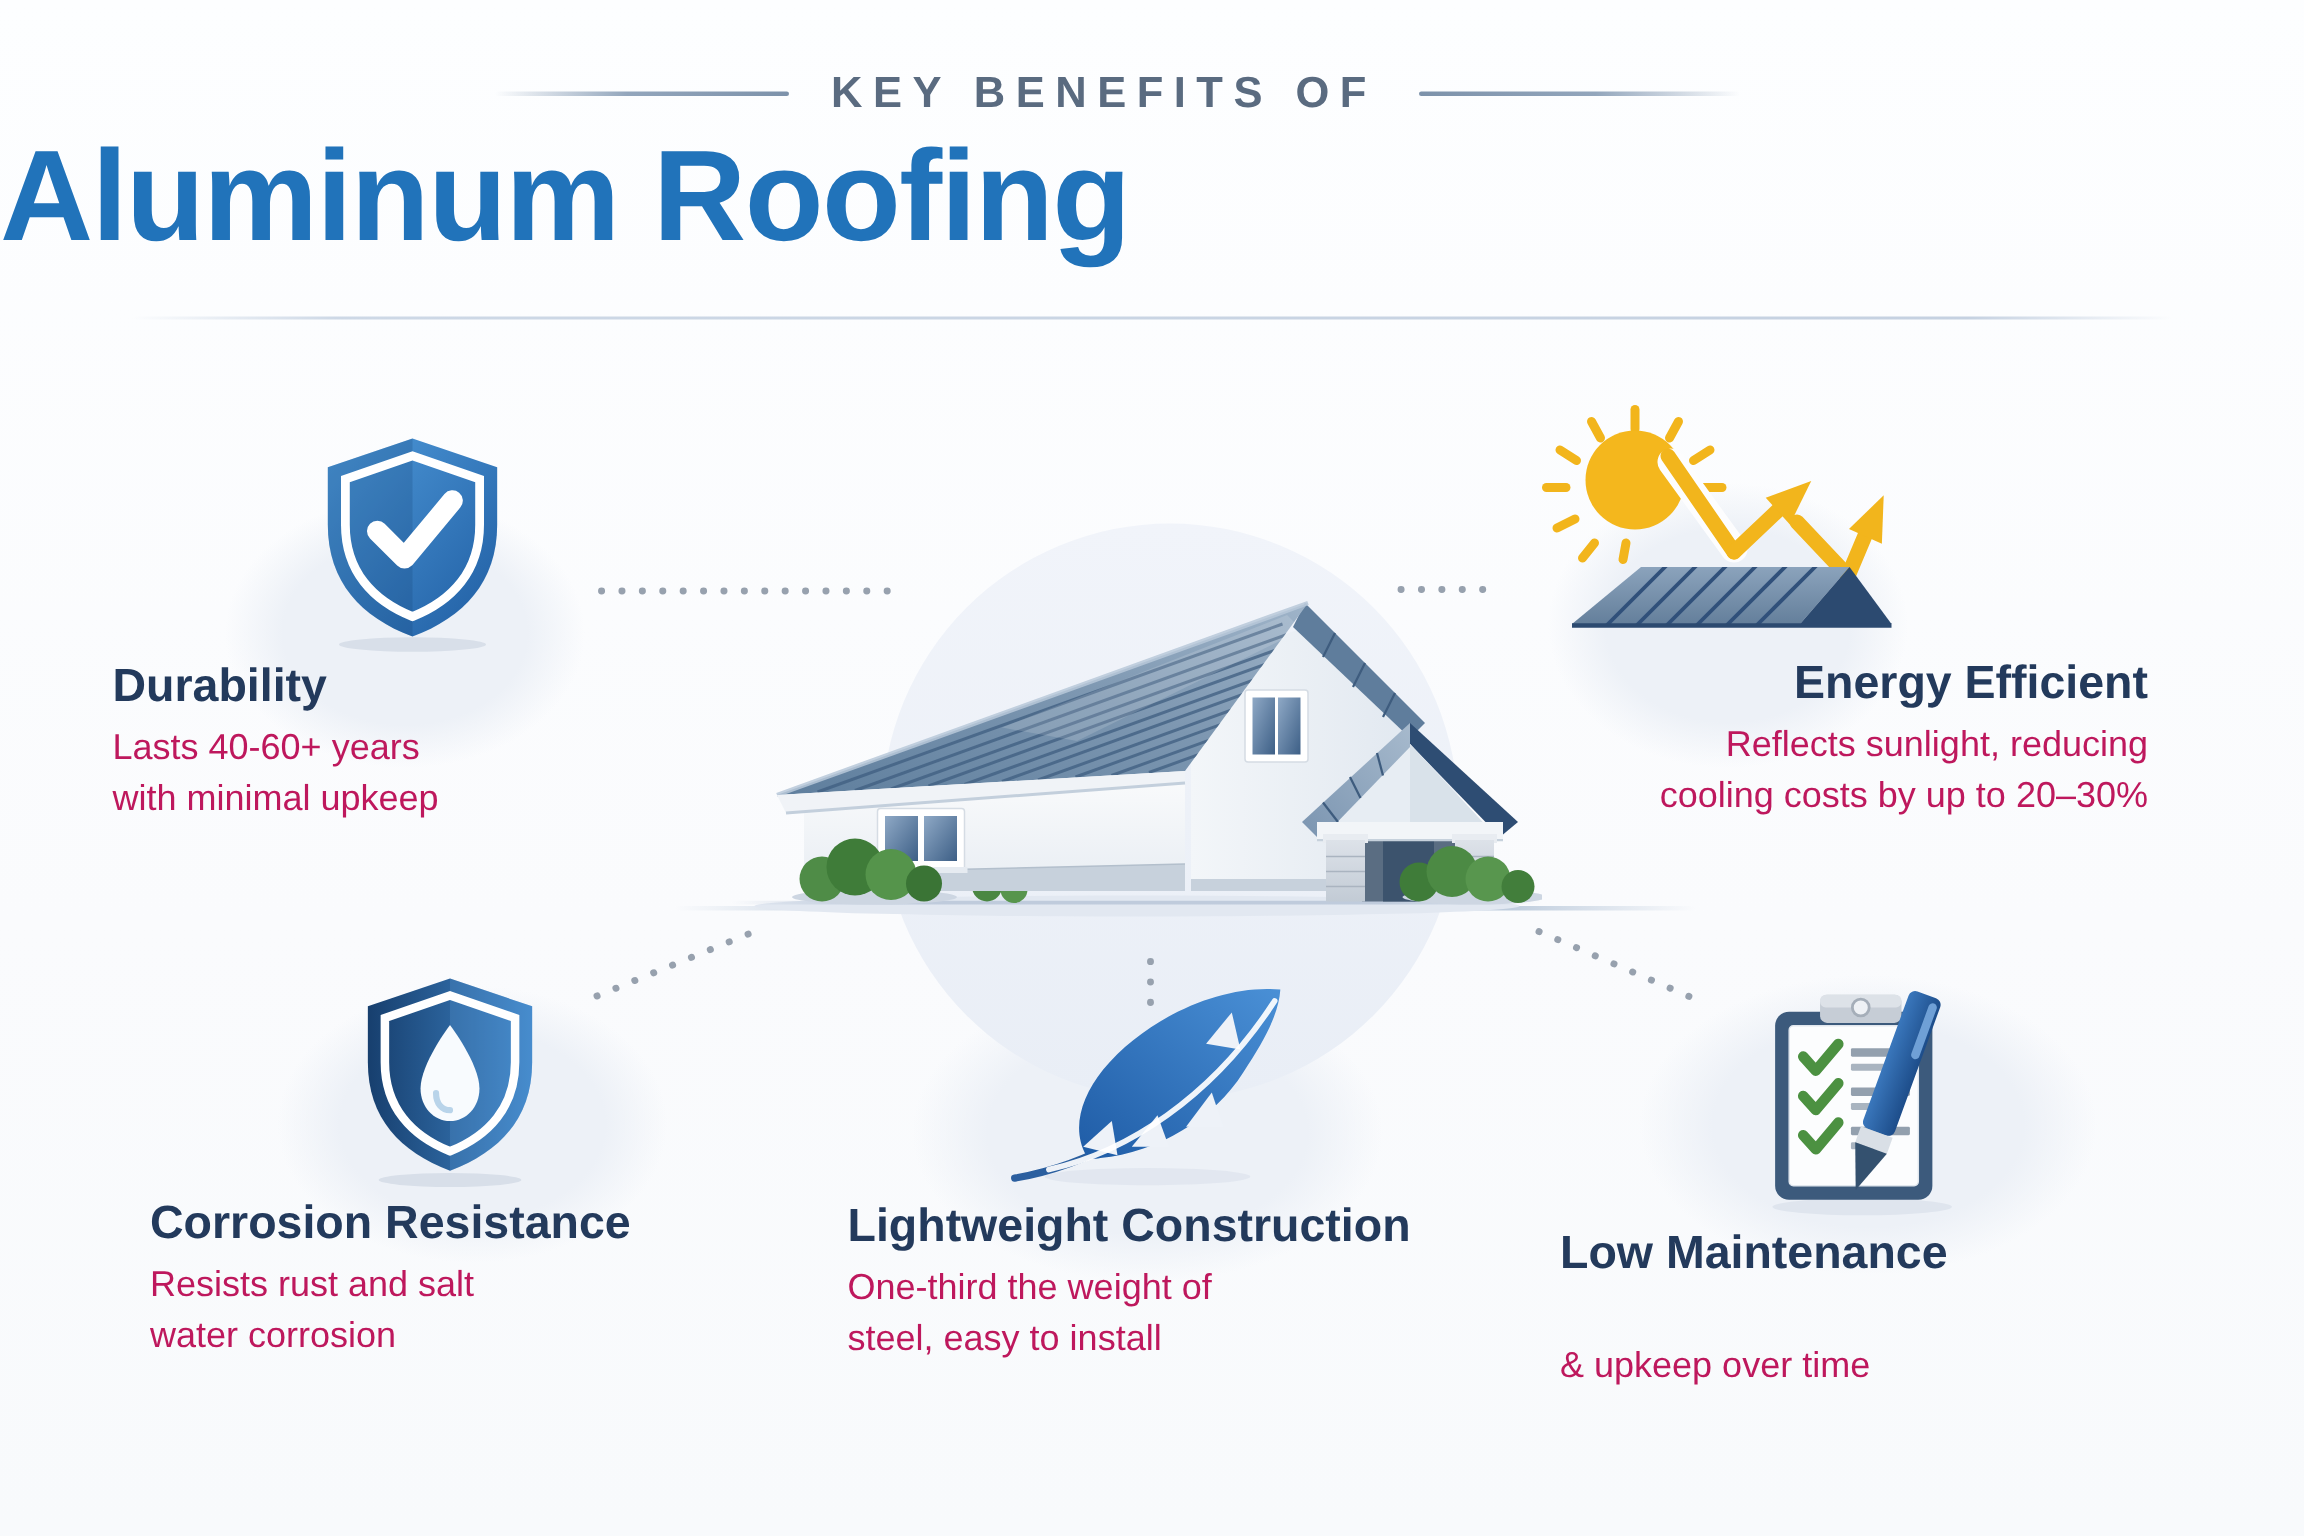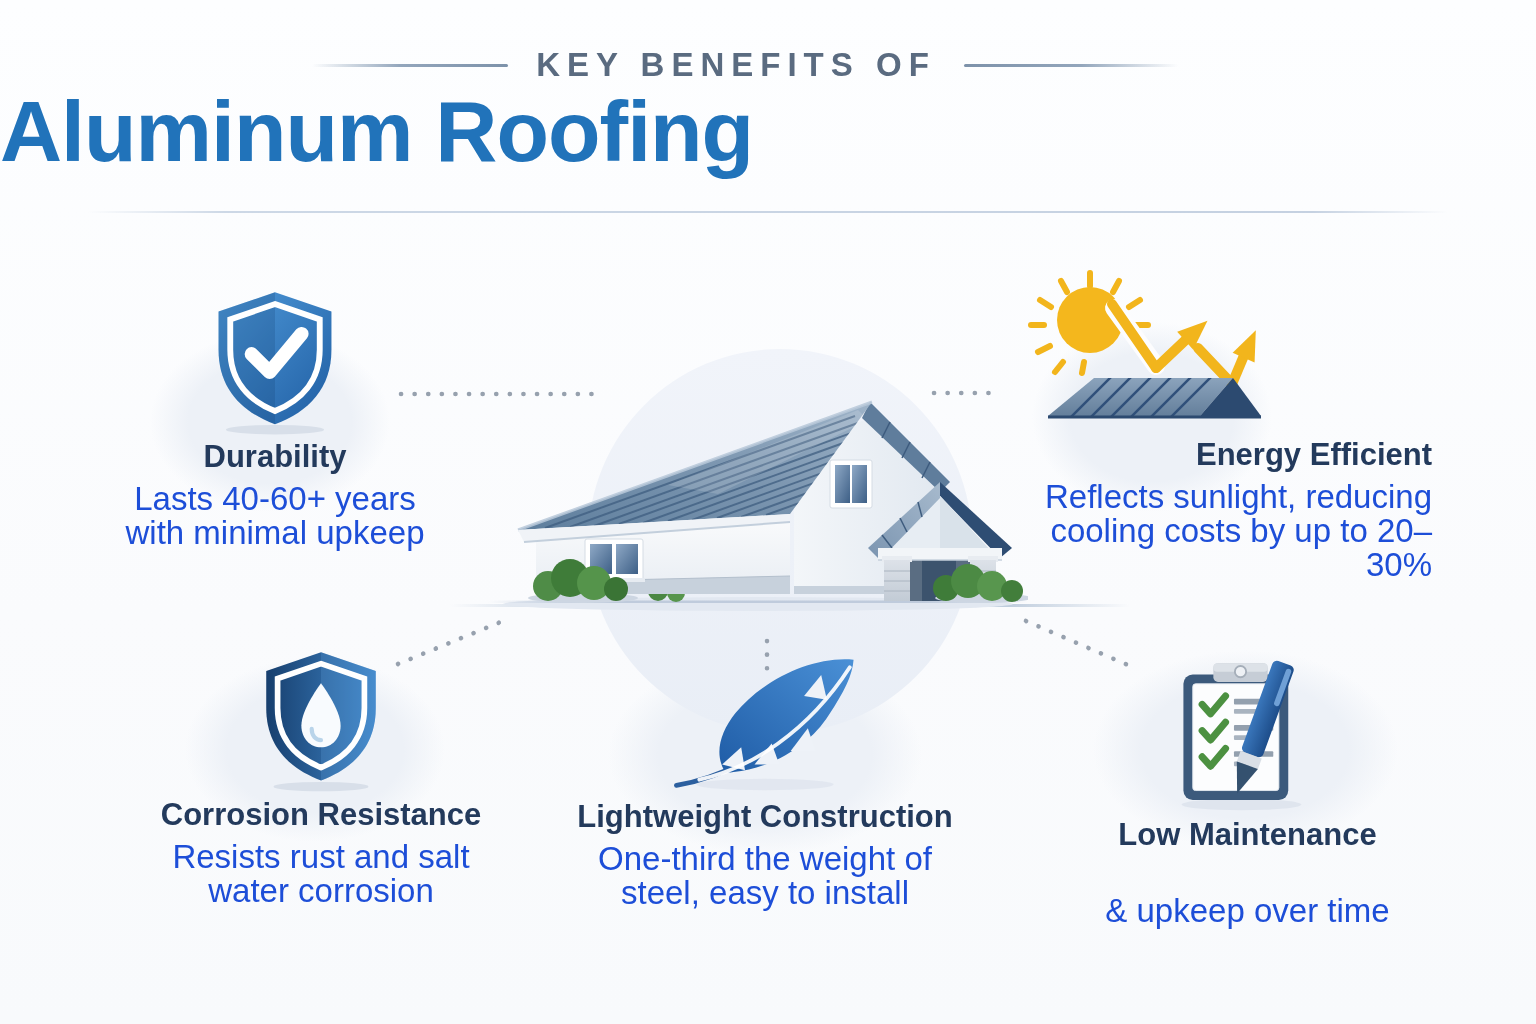--- a/index.html
+++ b/index.html
@@ -14,21 +14,21 @@
 
   
   .eyebrow-row {
     position: absolute; top: 46px; left: 0; width: 1490px;
     display: flex; align-items: center; justify-content: center; gap: 28px;
   }
   .eyebrow-dash { height: 3px; border-radius: 2px; }
   .eyebrow-dash.left  { width: 196px; background: linear-gradient(90deg, rgba(143,162,184,0), #93a6bc 45%, #7d92aa); }
   .eyebrow-dash.right { width: 214px; background: linear-gradient(90deg, #7d92aa, #93a6bc 55%, rgba(143,162,184,0)); }
   .eyebrow-text {
-    font-size: 33px; font-weight: 600; letter-spacing: 7px;
+    font-size: 29px; font-weight: 600; letter-spacing: 7px;
     color: #5a6b80;
   }
   .main-title {
     position: absolute; top: 82px; left: 0; width: 1490px;
     text-align: left;
     font-size: 86px; font-weight: 700; letter-spacing: -1px;
     color: #2173ba;
   }
   .header-divider {
     position: absolute; top: 211px; left: 88px; width: 1360px; height: 2px;
@@ -44,28 +44,28 @@
     position: absolute; left: 588px; top: 349px; width: 384px; height: 384px;
     border-radius: 50%;
     background: linear-gradient(180deg, #f1f4fa 0%, #e9eef6 100%);
   }
   .ground-line {
     position: absolute; left: 450px; top: 604px; width: 680px; height: 3px;
     background: linear-gradient(90deg, rgba(191,205,221,0), #c9d5e3 18%, #bfcddd 82%, rgba(191,205,221,0));
   }
 
   
-  .benefit { position: absolute; text-align: center; }
+  .benefit { position: absolute; }
   .benefit .icon-wrap { display: block; }
   .benefit-title {
     font-size: 31px; font-weight: 700; color: #233a5c; margin-top: 4px;
   }
   .benefit-sub {
-    margin-top: 7px; font-size: 33px; line-height: 34px;
-    color: #1d4ed8;
+    margin-top: 7px; font-size: 24px; line-height: 34px;
+    color: #be185d;
   }
   .benefit.left-aligned { text-align: right; }
   .benefit.left-aligned .icon-wrap { margin-left: 16px; }
   .benefit.left-aligned .benefit-title { margin-left: 22px; }
   .benefit.left-aligned .benefit-sub { margin-left: 6px; }
 
   svg { display: block; margin: 0 auto; }
   .benefit.left-aligned svg { margin: 0; }
 </style>
 </head>
@@ -317,21 +317,21 @@
       <line x1="20" y1="147" x2="233" y2="147" stroke="#2c4a70" stroke-width="3"></line>
     </svg>
   </span>
   <h3 class="benefit-title">Energy Efficient</h3>
   <p class="benefit-sub">
     <span>Reflects sunlight, reducing</span><br>
     <span>cooling costs by up to 20–30%</span>
   </p>
 </section>
 
-<section class="benefit" style="left:121px; top:648px; width:400px;">
+<section class="benefit" style="left:100px; top:648px; width:400px;">
   <span class="icon-wrap">
     <svg width="124" height="145" viewBox="0 0 120 140">
       <defs>
         <linearGradient id="shg2" x1="0" y1="0" x2="1" y2="0">
           <stop offset="0" stop-color="#173f6e"></stop>
             <stop offset="1" stop-color="#3f86c9"></stop>
         </linearGradient>
       </defs>
       <ellipse cx="60" cy="134" rx="46" ry="4.5" fill="#d8dfe9"></ellipse>
       <path d="M60 4 L113 22 V58 C113 94 92 116 60 128 C28 116 7 94 7 58 V22 Z" fill="url(#shg2)"></path>

